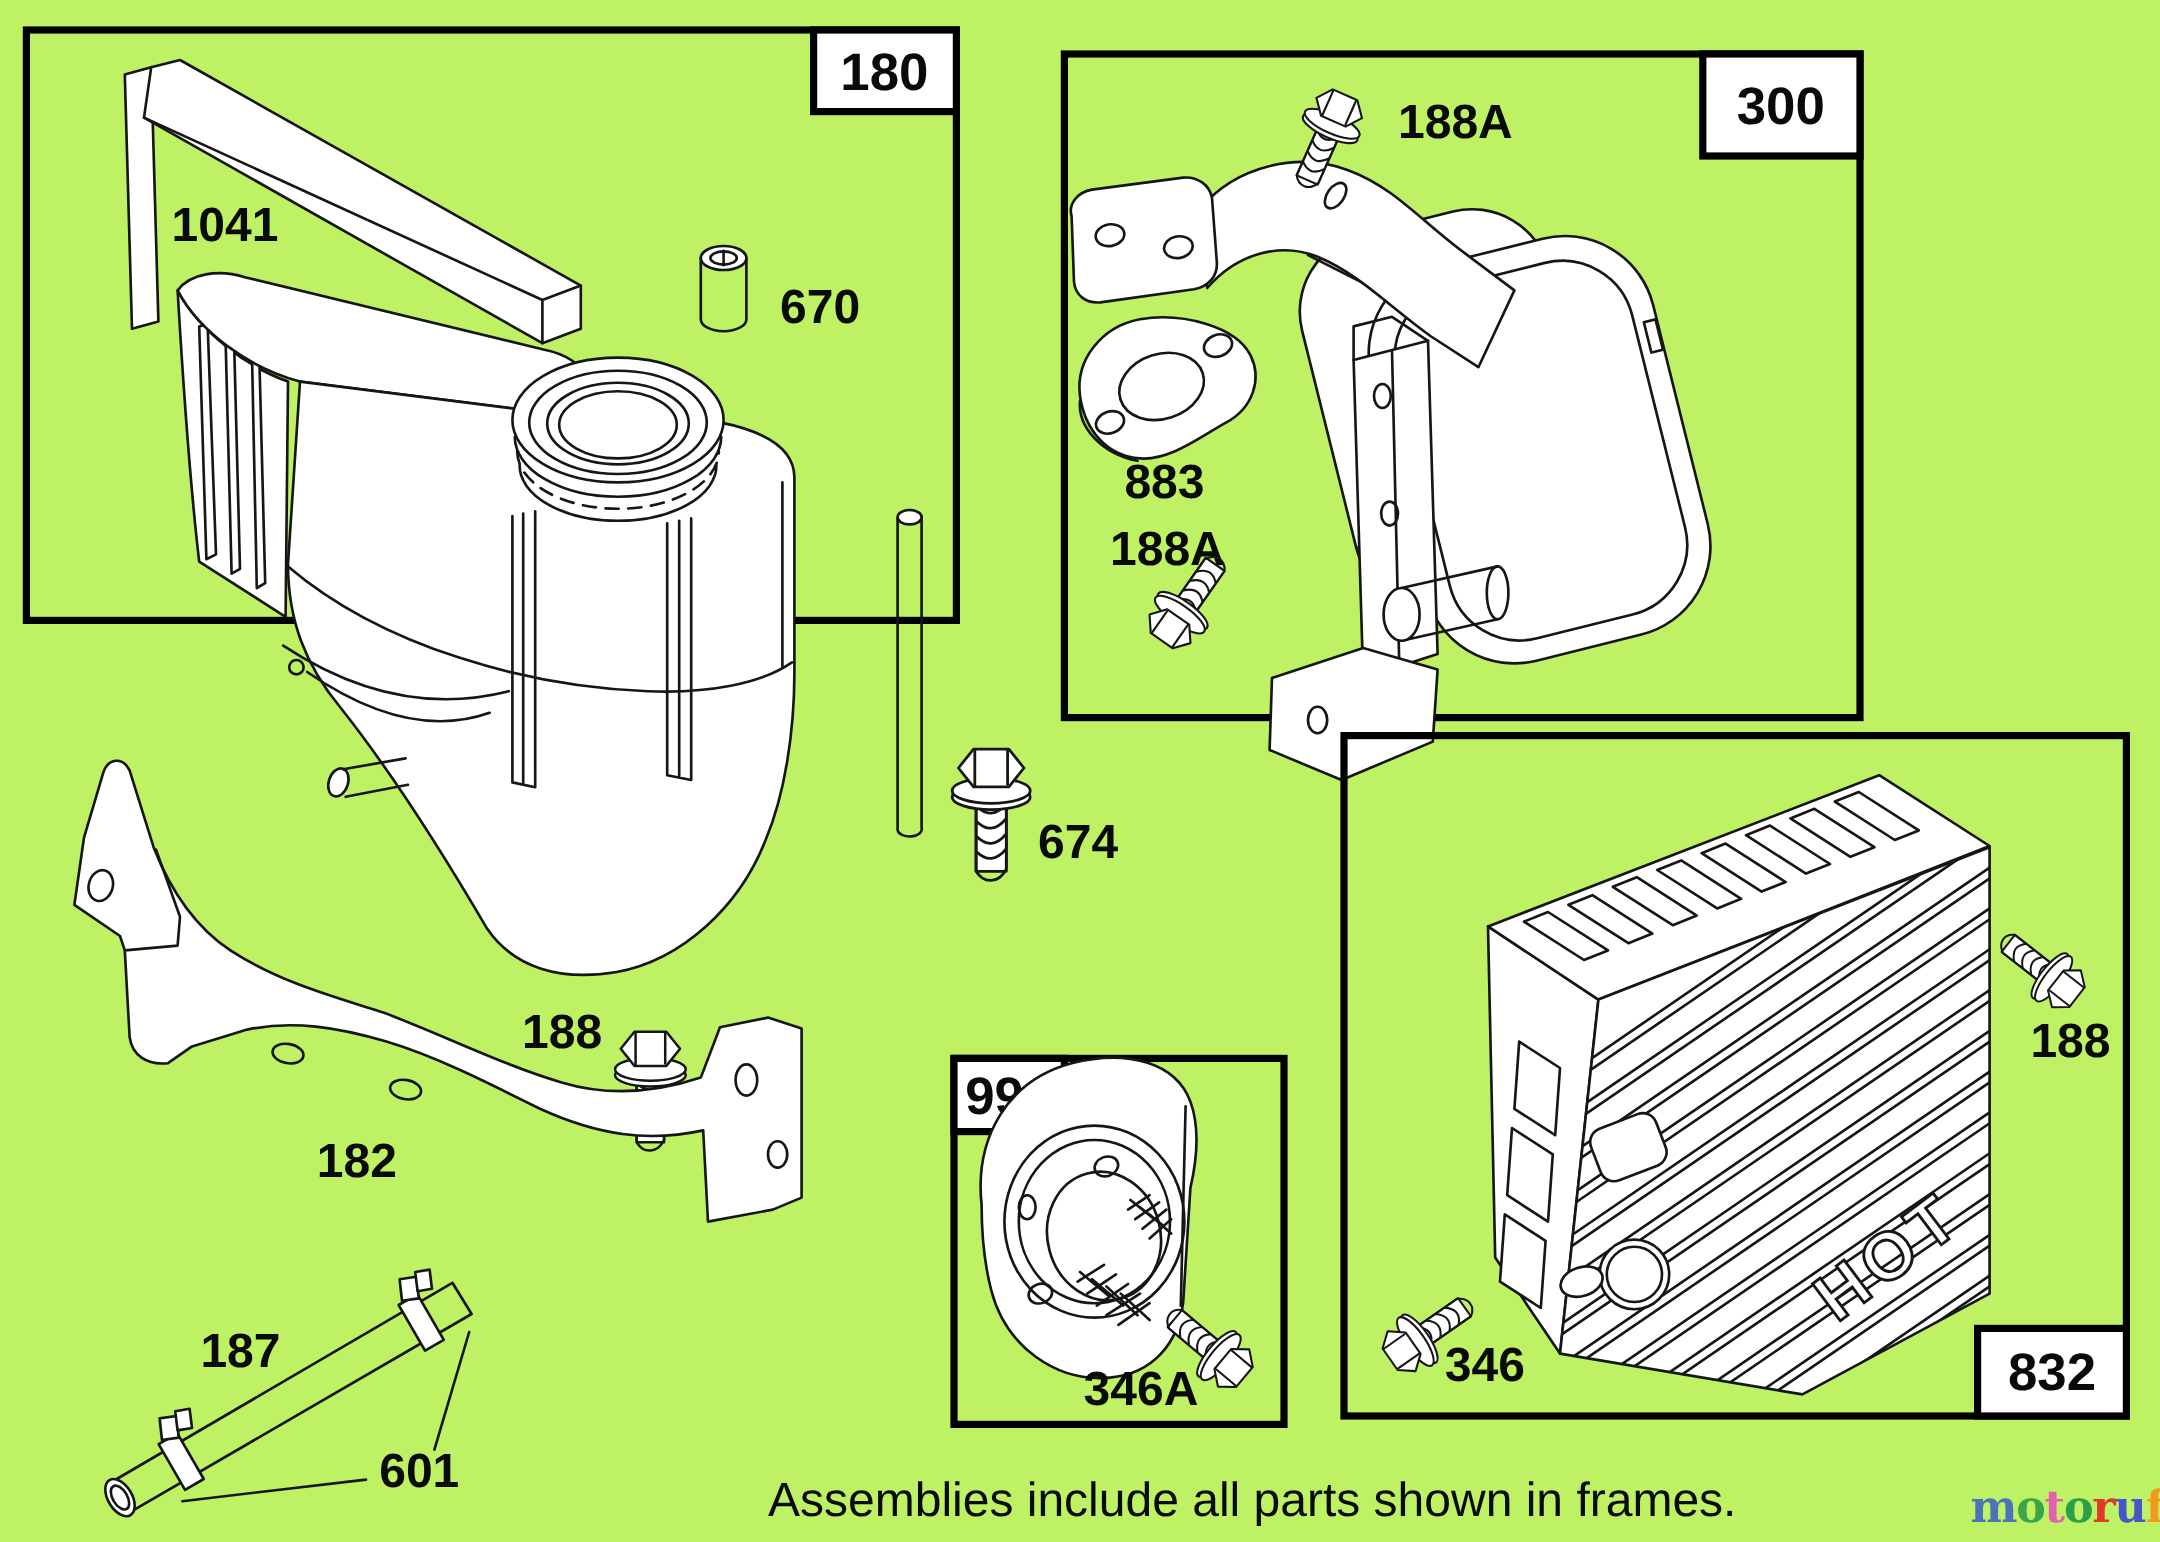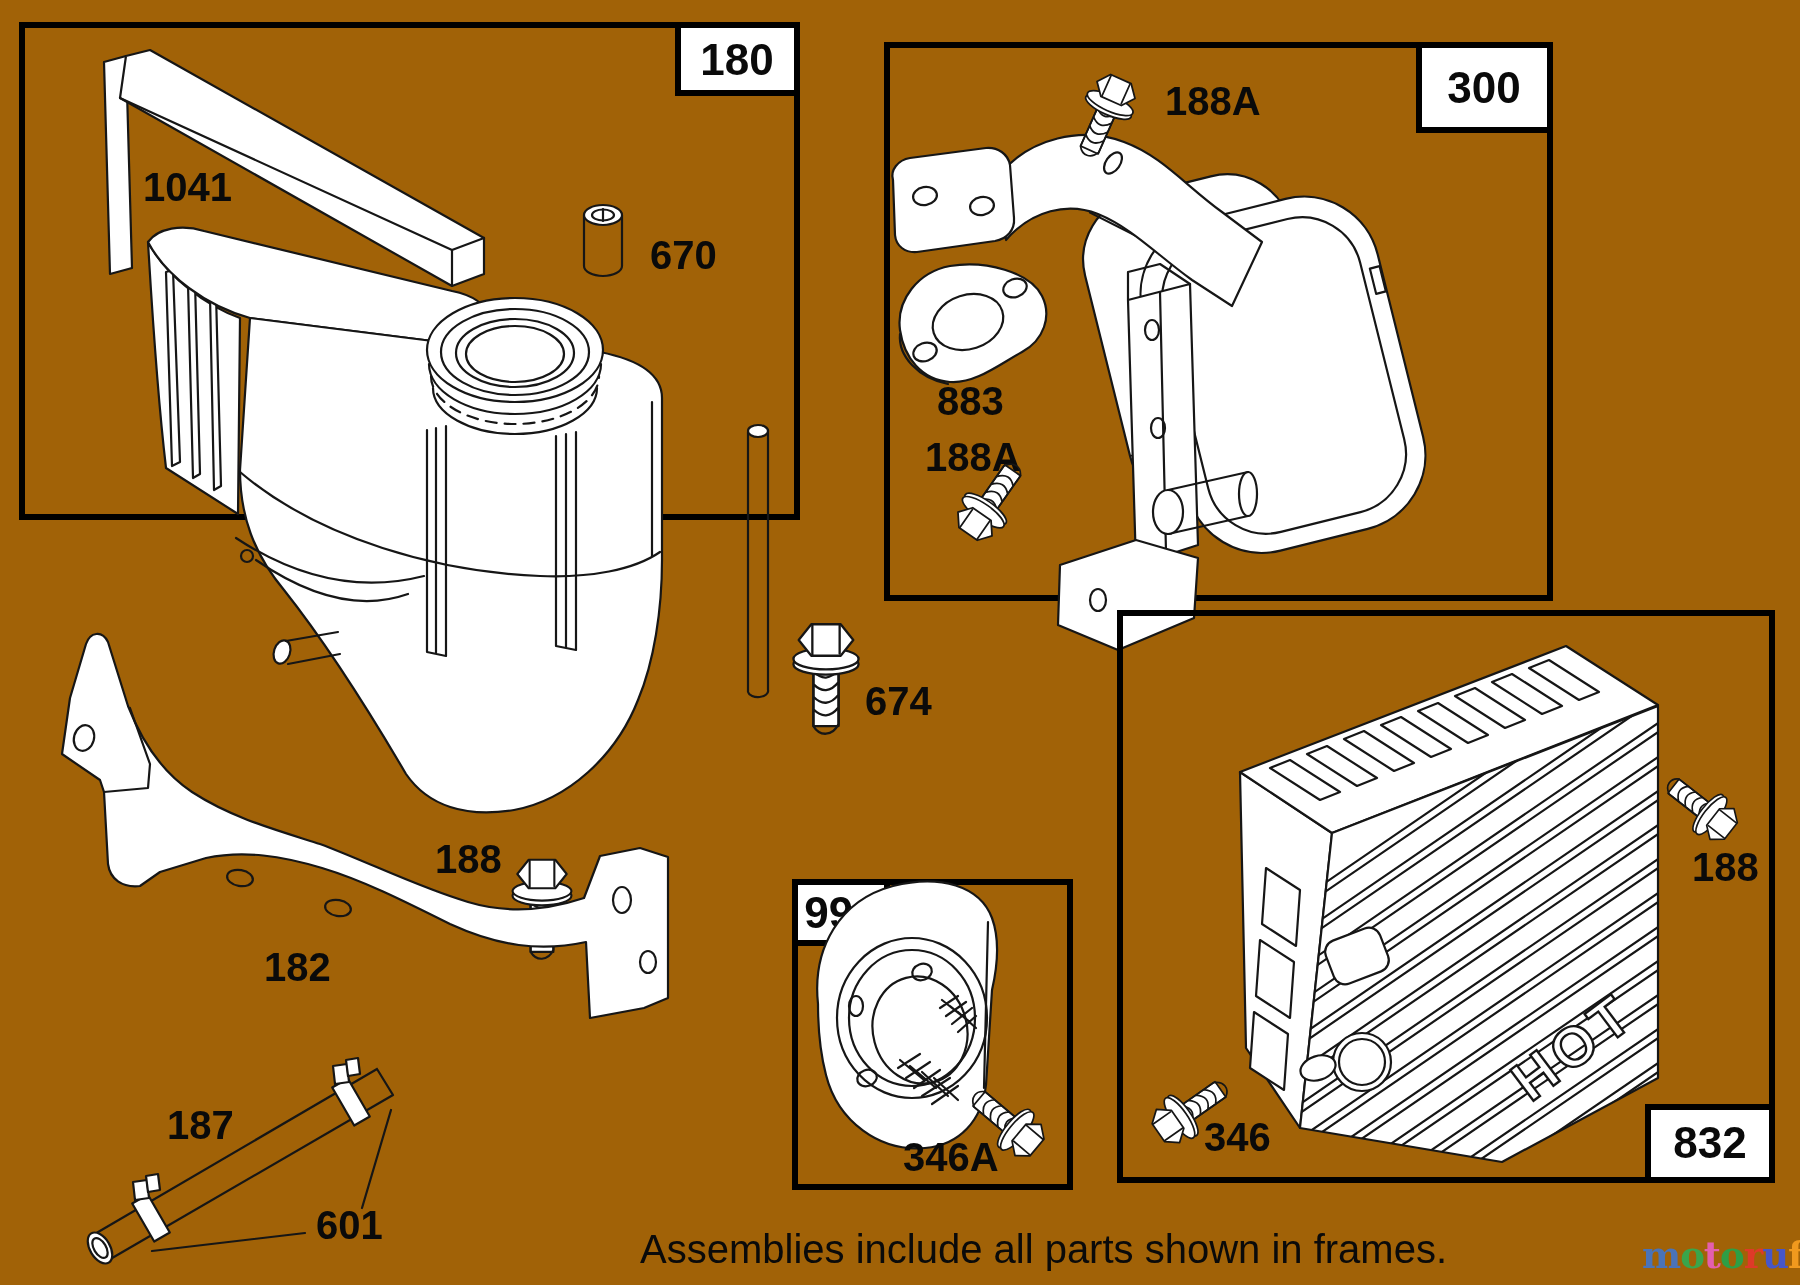--- a/index.html
+++ b/index.html
@@ -1,16 +1,16 @@
 <!DOCTYPE html>
 <html><head>
 <meta charset="utf-8">
 <style>
   html,body{margin:0;padding:0;background:#fff;}
-  .stage{position:relative;width:1800px;height:1285px;background:#a16207;overflow:hidden;}
+  .stage{position:relative;width:1800px;height:1285px;background:#bef264;overflow:hidden;}
   svg{display:block;}
   .ln{fill:none;stroke:#161616;stroke-width:2.2;stroke-linejoin:round;stroke-linecap:round;}
   .wh{fill:#ffffff;stroke:#161616;stroke-width:2.2;stroke-linejoin:round;}
   .frame{fill:none;stroke:#000000;stroke-width:6;}
   .lblbox{fill:#ffffff;stroke:#000000;stroke-width:6;}
   .num{font-family:"Liberation Sans",sans-serif;font-weight:bold;fill:#0a0a0a;font-size:40px;}
   .numbig{font-family:"Liberation Sans",sans-serif;font-weight:bold;fill:#0a0a0a;font-size:44px;}
   .caption{font-family:"Liberation Sans",sans-serif;font-weight:normal;fill:#0a0a0a;font-size:40px;}
   .logo{font-family:"DejaVu Serif","Liberation Serif",serif;font-weight:bold;font-size:37px;letter-spacing:-1px;}
   .hot{font-family:"Liberation Sans",sans-serif;font-weight:bold;font-size:56px;fill:#ffffff;stroke:#161616;stroke-width:2.4;letter-spacing:6px;}

